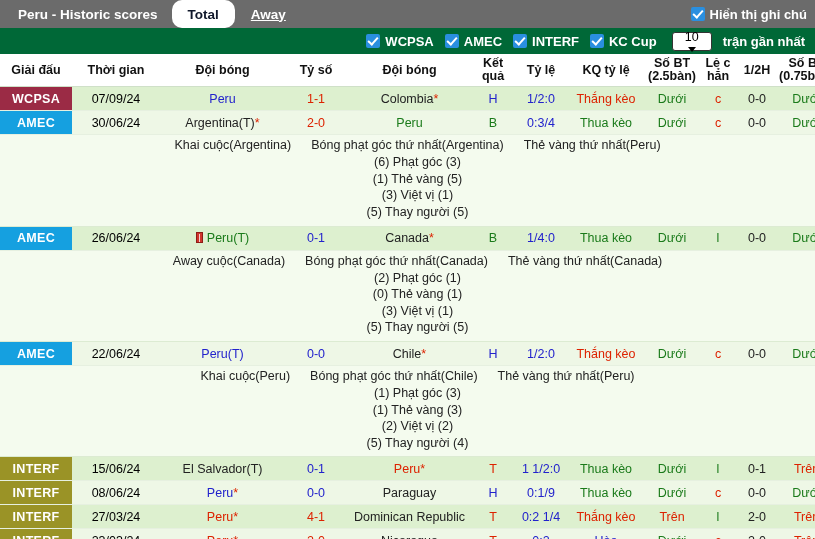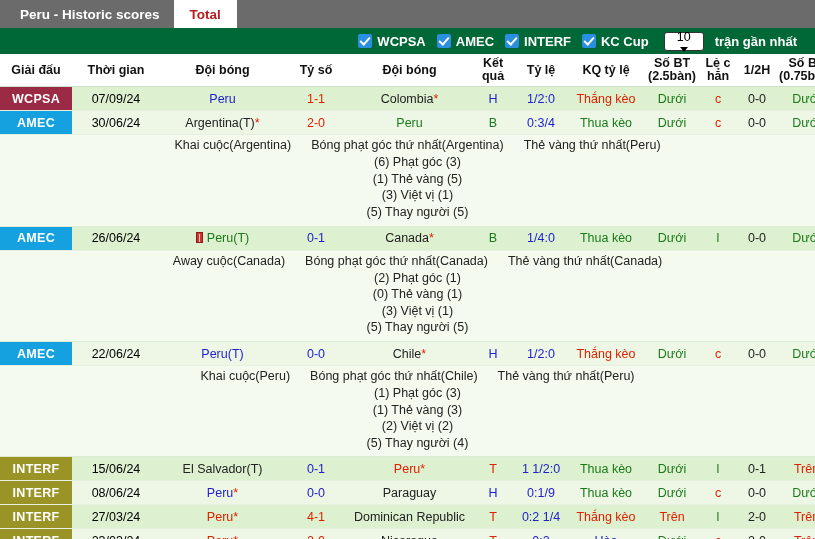--- a/index.html
+++ b/index.html
@@ -18,34 +18,36 @@
     display: flex;
     align-items: stretch;
     position: relative;
   }
   .topbar-title {
     color: #ffffff;
     font-size: 13.5px;
     font-weight: bold;
     display: flex;
     align-items: center;
-    padding: 0 14px 0 20px;
+    padding: 0 14px 0 4px;
+    margin-left: 14px;
   }
   .tab {
     display: flex;
     align-items: center;
     padding: 0 16px;
     font-size: 13.5px;
     font-weight: bold;
     color: #ffffff;
     cursor: pointer;
   }
   .tab.active {
     background: #ffffff;
-    color: #b91c1c;
+    color: #0f172a;
+    border-radius: 10px;
   }
   .tab.link {
     text-decoration: underline;
   }
   .topbar-right {
     margin-left: auto;
     display: flex;
     align-items: center;
     padding-right: 8px;
     gap: 5px;
@@ -84,21 +86,21 @@
     justify-content: flex-end;
     padding-right: 6px;
     gap: 5px;
   }
   .greenbar .lbl {
     color: #ffffff;
     font-size: 13px;
     font-weight: bold;
     margin-right: 6px;
   }
-  .greenbar .lbl:last-child { margin-right: 12px; }
+  .greenbar .lbl:last-child { margin-right: 4px; }
   .select-box {
     background: #ffffff;
     border: 1px solid #333;
     border-radius: 3px;
     height: 19px;
     min-width: 40px;
     display: flex;
     align-items: center;
     justify-content: center;
     gap: 3px;
@@ -204,20 +206,25 @@
     text-align: center;
   }
   .notes-lines div { white-space: nowrap; }
 </style>
 </head>
 <body>
 
 <div class="topbar">
   <div class="topbar-title">Peru - Historic scores</div>
   <div class="tab active">Total</div>
+  <div class="tab link">Away</div>
+  <div class="topbar-right">
+    <div class="cbx"></div>
+    <span class="lbl">Hiển thị ghi chú</span>
+  </div>
 </div>
 
 <div class="greenbar">
   <div class="cbx"></div>
   <span class="lbl">WCPSA</span>
   <div class="cbx"></div>
   <span class="lbl">AMEC</span>
   <div class="cbx"></div>
   <span class="lbl">INTERF</span>
   <div class="cbx"></div>

